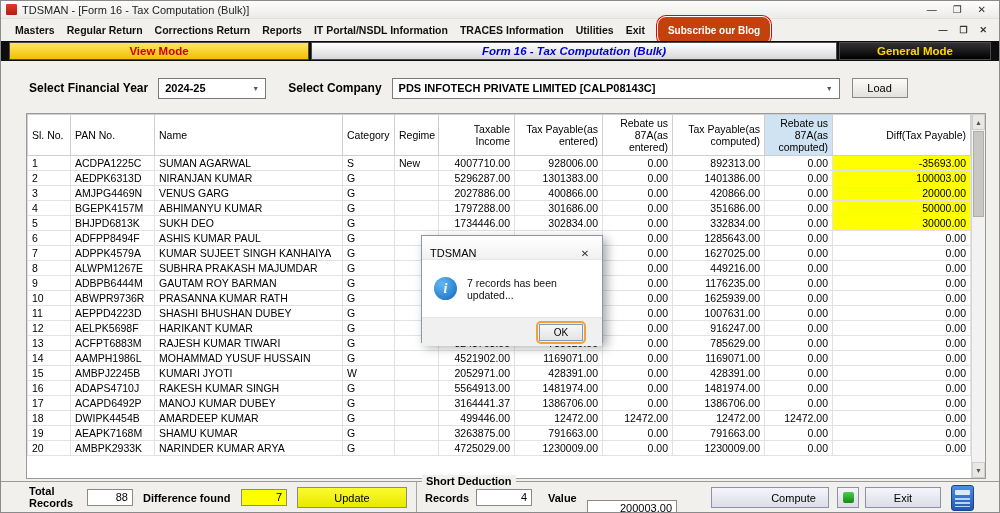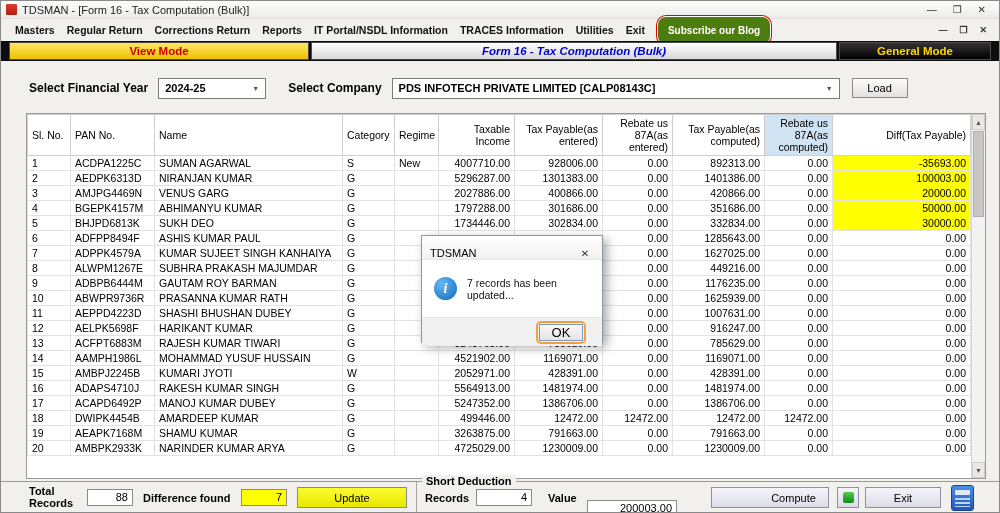--- a/index.html
+++ b/index.html
@@ -13,21 +13,21 @@
               display:flex; align-items:center; padding:0 5px; font-size:11px; color:#222; border-bottom:1px solid #e2e0dc; }
   .app-icon { width:11px; height:11px; background:linear-gradient(#e23a2e,#b01d12); margin-right:5px; border-radius:1px; flex:0 0 auto; }
   .win-controls { margin-left:auto; display:flex; gap:16px; font-size:10px; color:#333; padding-right:8px; }
   .win-controls span { cursor:default; }
 
   
   .menubar { position:absolute; top:18px; left:0; right:0; height:22px; background:#f2f0ed; display:flex; align-items:center;
              padding:0 8px; font-size:10.5px; font-weight:bold; color:#111; }
   .menu-items { display:flex; align-items:center; }
   .menu-item { padding:2px 6px; white-space:nowrap; cursor:default; }
-  .blog-pill { margin-left:6px; background:#4d7c0f; color:#fff; border:1px solid #fff; box-shadow:0 0 0 1px #e60000;
+  .blog-pill { margin-left:6px; background:#c2410c; color:#fff; border:1px solid #fff; box-shadow:0 0 0 1px #e60000;
                border-radius:9px; padding:8px 10px; font-size:10px; white-space:nowrap; }
   .mdi-controls { margin-left:auto; display:flex; gap:12px; font-size:9px; color:#333; padding-right:4px; }
 
   
   .modebar { position:absolute; top:40px; left:0; right:0; height:20px; background:#0d0d0d; display:flex; padding:1px 8px; gap:2px; }
   .mode-seg { display:flex; align-items:center; justify-content:center; font-size:11.5px; font-weight:bold; border:1px solid #4a4a4a; }
   .mode-left  { width:300px; background:linear-gradient(#ffe566,#efc100); color:#cc0000; }
   .mode-center{ flex:1; background:linear-gradient(#ffffff,#d7d7d7); color:#0000cc;font-style:italic; }
   .mode-right { width:152px; background:linear-gradient(#333,#000); color:#ffd700; }
 
@@ -68,21 +68,21 @@
                      border-bottom:1px solid #e6e6e6; }
   .dialog-close { margin-left:auto; width:18px; text-align:center; font-size:10px; color:#333; cursor:default; }
   .dialog-body { height:57px; display:flex; align-items:center; gap:10px; padding:0 12px; background:#fff; }
   .info-icon { width:23px; height:23px; border-radius:50%; background:radial-gradient(circle at 35% 30%, #63b9f2, #1167be);
                color:#fff; font-family:"Liberation Serif",serif; font-style:italic; font-weight:bold; font-size:14px;
                display:flex; align-items:center; justify-content:center; flex:0 0 auto; }
   .dialog-msg { font-size:10.5px; color:#111; }
   .dialog-footer { height:29px; background:#f0f0f0; border-top:1px solid #e4e4e4; display:flex; align-items:center;
                    justify-content:flex-end; padding-right:16px; }
   .ok-ring { border:2px solid #f0a13c; border-radius:5px; padding:1px; }
-  .ok-btn { width:44px; height:17px; background:linear-gradient(#f7f7f7,#e4e4e4); border:1px solid #7a9cc4; font-size:13px;
+  .ok-btn { width:44px; height:17px; background:linear-gradient(#f7f7f7,#e4e4e4); border:1px solid #7a9cc4; font-size:10px;
             display:flex; align-items:center; justify-content:center; cursor:default; }
 
   
   .footer { position:absolute; top:480px; left:0; right:0; bottom:0; background:#f2f0ed; border-top:1px solid #9a9a9a; font-size:11px; }
   .footer .abs { position:absolute; }
   .f-label { font-weight:bold; color:#000; }
   .total-label { left:28px; top:3px; width:52px; line-height:12px; }
   .field { background:#fff; border:1px solid #8a8a8a; text-align:right; padding:0 4px; height:17px; line-height:15px; font-size:11px; }
   .total-box { left:86px; top:7px; width:46px; }
   .diff-label { left:142px; top:10px; }
@@ -399,21 +399,21 @@
             <td class="num">1481974.00</td>
             <td class="num">0.00</td>
             <td class="num">0.00</td>
           </tr>
           <tr>
             <td>17</td>
             <td>ACAPD6492P</td>
             <td>MANOJ KUMAR DUBEY</td>
             <td>G</td>
             <td></td>
-            <td class="num">5247352.00</td>
+            <td class="num">3164441.37</td>
             <td class="num">1386706.00</td>
             <td class="num">0.00</td>
             <td class="num">1386706.00</td>
             <td class="num">0.00</td>
             <td class="num">0.00</td>
           </tr>
           <tr>
             <td>18</td>
             <td>DWIPK4454B</td>
             <td>AMARDEEP KUMAR</td>

